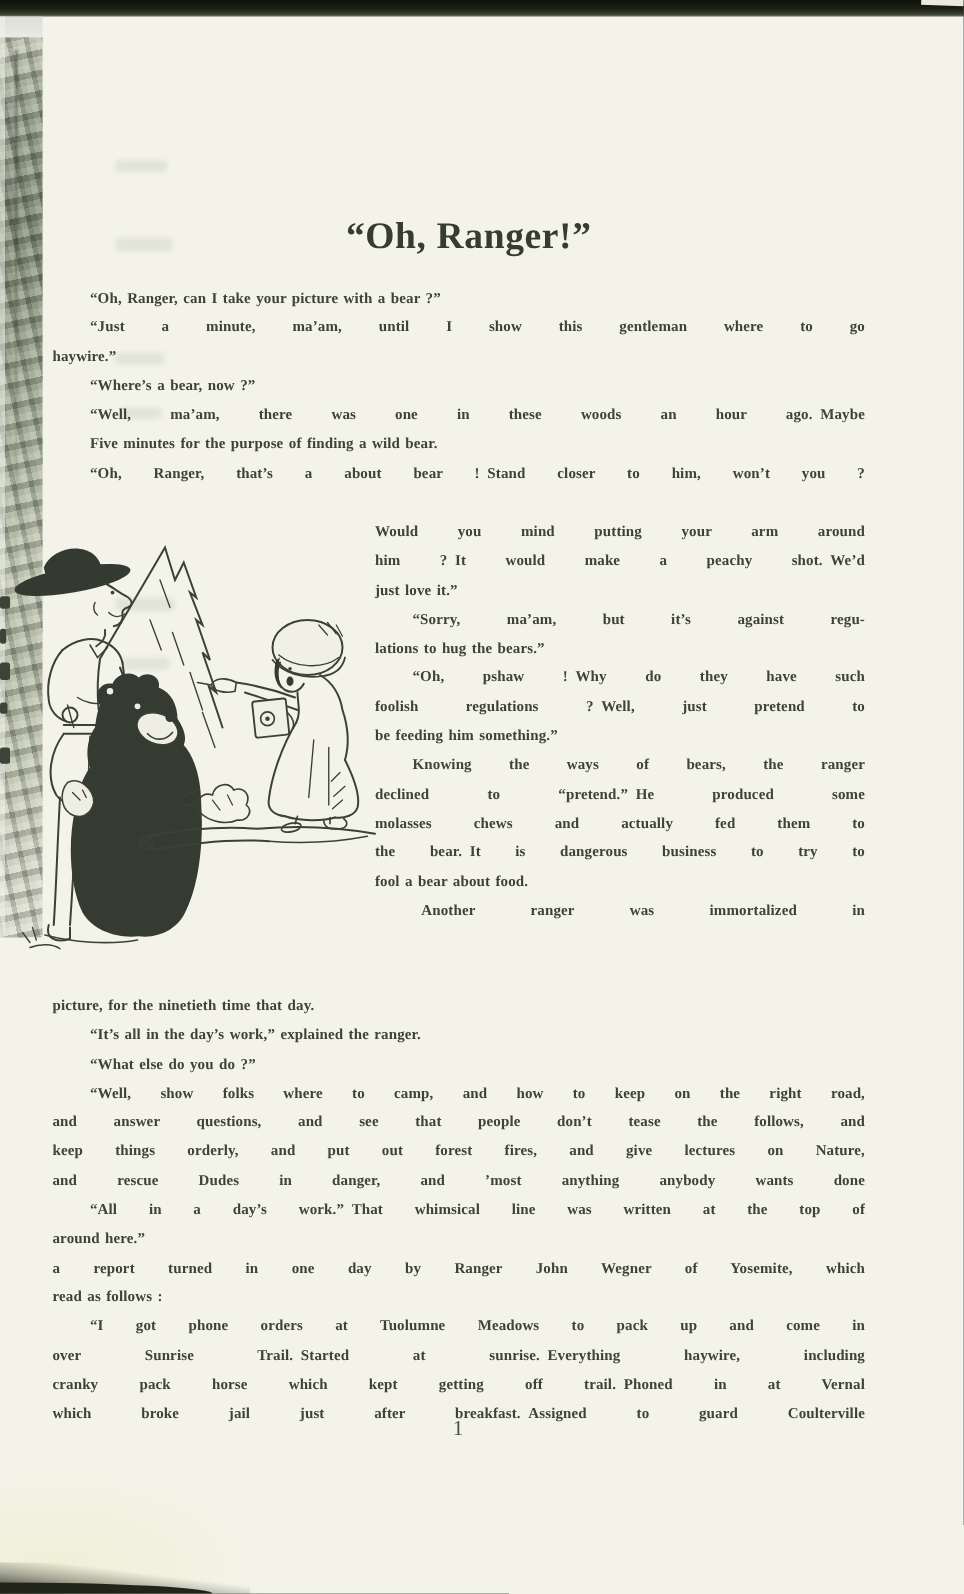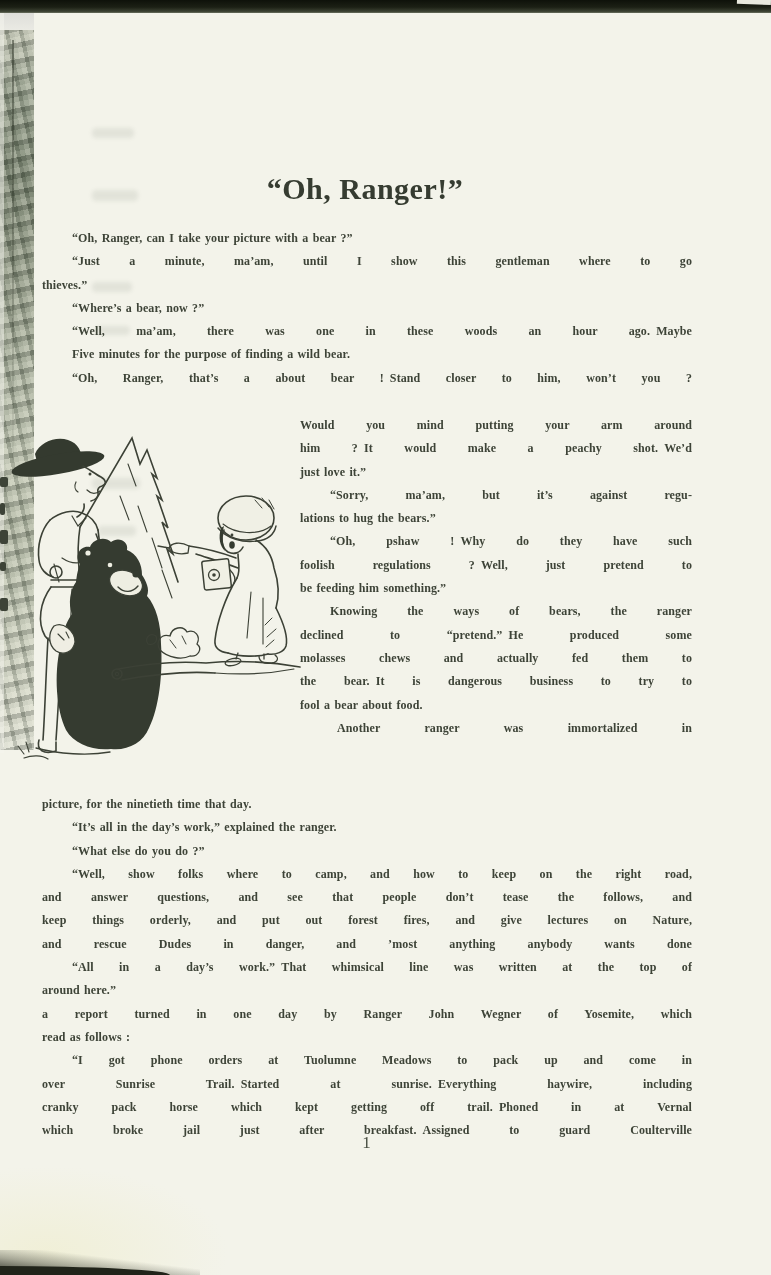--- a/index.html
+++ b/index.html
@@ -57,21 +57,21 @@
     position:absolute;left:0;top:1250px;width:200px;height:25px;
     background:linear-gradient(to top right, rgba(30,33,23,0.95) 0%, rgba(30,33,23,0.35) 35%, rgba(30,33,23,0) 62%);
   }
   .corner-dark{
     position:absolute;left:0;top:1266px;width:170px;height:9px;background:#21241a;
     border-top-right-radius:100% 100%;
   }
 
   .content{position:absolute;left:0;top:0;width:771px;height:1275px;color:#3d4337;}
   .title{
-    position:absolute;left:40px;top:172px;width:650px;text-align:center;
+    position:absolute;left:50px;top:172px;width:650px;text-align:center;
     font-size:30px;font-weight:bold;letter-spacing:0.5px;color:#363c31;
   }
   .tblock{position:absolute;font-size:12px;letter-spacing:0.1px;word-spacing:1.2px;font-weight:bold;}
   .block-a{left:42px;top:227px;width:650px;}
   .block-col{left:300px;top:414px;width:392px;}
   .block-c{left:42px;top:763px;width:650px;margin-top:30px;}
   .ln{height:23.3px;line-height:23.3px;white-space:nowrap;overflow:visible;}
   .ln.j{white-space:normal;text-align:justify;overflow:hidden;}
   .ln.j::after{content:"";display:inline-block;width:100%;height:0;}
   .ln.in{text-indent:30px;}
@@ -109,21 +109,21 @@
 <div class="corner-tint"></div>
 <div class="corner-shadow"></div>
 <div class="corner-dark"></div>
 
 <div class="content">
   <div class="title">“Oh, Ranger!”</div>
 
   <div class="tblock block-a">
       <div class="ln in">“Oh, Ranger, can I take your picture with a bear ?”</div>
       <div class="ln in j">“Just a minute, ma’am, until I show this gentleman where to go</div>
-      <div class="ln">thieves.”</div>
+      <div class="ln">haywire.”</div>
       <div class="ln in">“Where’s a bear, now ?”</div>
       <div class="ln in j">“Well, ma’am, there was one in these woods an hour ago. Maybe</div>
       <div class="ln in">Five minutes for the purpose of finding a wild bear.</div>
       <div class="ln in j">“Oh, Ranger, that’s a about bear ! Stand closer to him, won’t you ?</div>
     </div>
   <div class="tblock block-col">
       <div class="ln j">Would you mind putting your arm around</div>
       <div class="ln j">him ? It would make a peachy shot. We’d</div>
       <div class="ln">just love it.”</div>
       <div class="ln in j">“Sorry, ma’am, but it’s against regu-</div>

